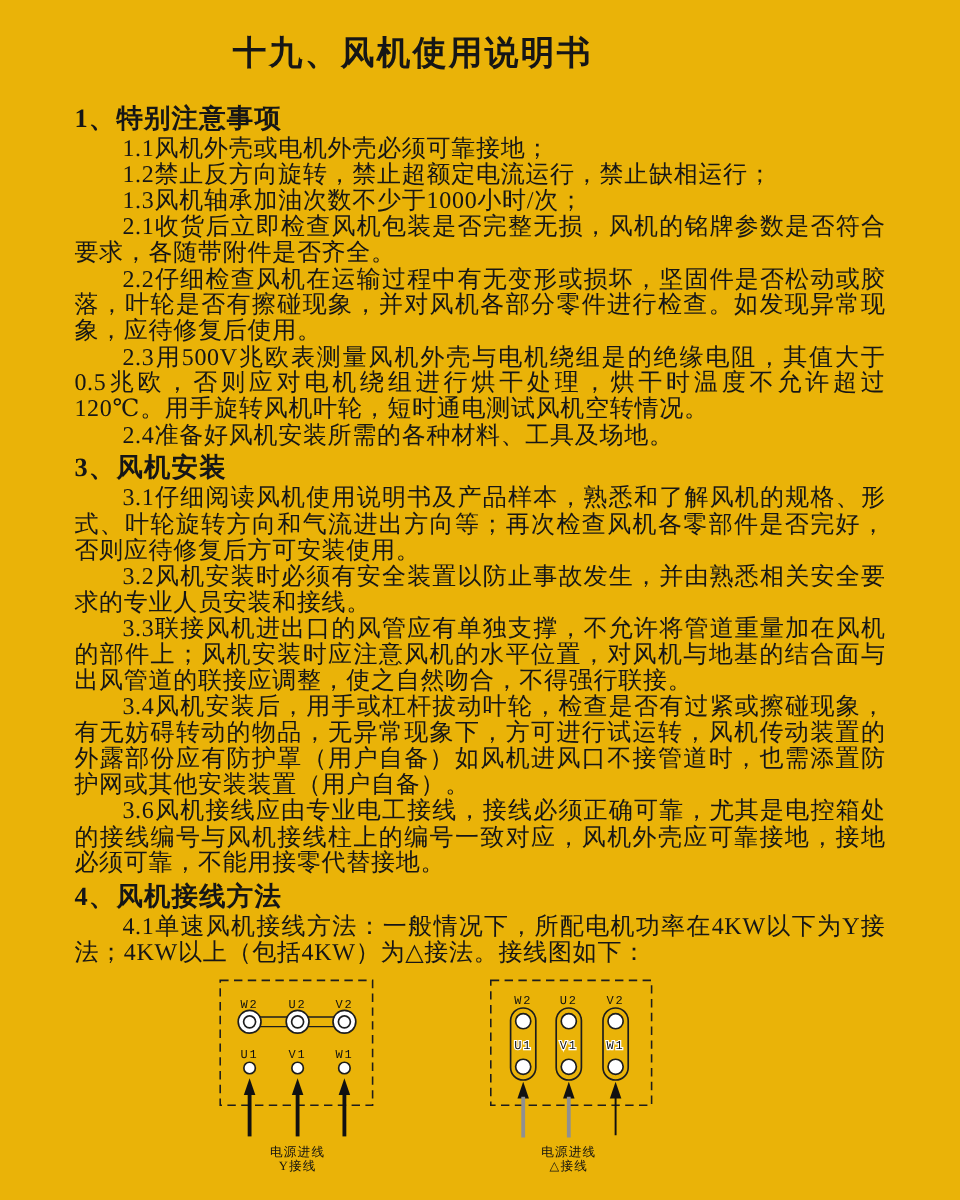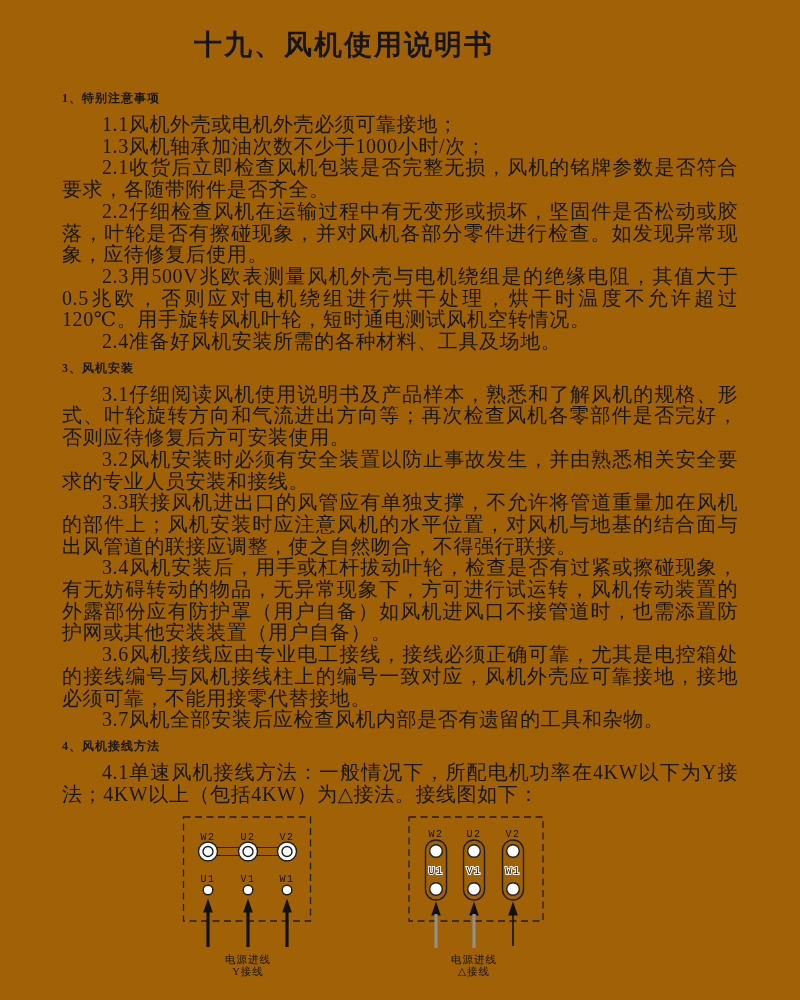--- a/index.html
+++ b/index.html
@@ -1,27 +1,27 @@
 <!DOCTYPE html>
 <html><head>
 <meta charset="utf-8">
 <style>
   html,body { margin:0; padding:0; background:#ffffff; }
   .screen {
-    width:800px; height:1000px; overflow:hidden; background:#a16207;
+    width:800px; height:1000px; overflow:hidden; background:#eab308;
     font-family:"Liberation Serif","DejaVu Serif",serif;
     color:#161616; position:relative;
   }
   .page { padding:26px 62px 0 62px; }
   h1.title {
     font-size:28px; font-weight:bold; text-align:center;
     letter-spacing:2px; margin:0 112px 22px 0; line-height:38px;
   }
   h2.sec {
-    font-size:12px; font-weight:bold; letter-spacing:1px;
+    font-size:22px; font-weight:bold; letter-spacing:1px;
     margin:3px 0 3px 0; line-height:25px;
   }
   p.body {
     font-size:20px; line-height:21.7px; margin:0;
     text-indent:2em; text-align:justify; text-justify:inter-ideograph;
     letter-spacing:0.6px;
   }
   .diagrams { position:relative; height:176px; margin-top:8px; }
   .diagrams svg { position:absolute; top:0; }
   svg.y-diagram { left:118px; }
@@ -52,38 +52,38 @@
 <body>
 
 <div class="screen">
   <div class="page">
 
     <h1 class="title">十九、风机使用说明书</h1>
 
     <section>
       <h2 class="sec">1、特别注意事项</h2>
       <p class="body">1.1风机外壳或电机外壳必须可靠接地；</p>
+      <p class="body">1.2禁止反方向旋转，禁止超额定电流运行，禁止缺相运行；</p>
       <p class="body">1.3风机轴承加油次数不少于1000小时/次；</p>
     </section>
 
     <section>
       <p class="body">2.1收货后立即检查风机包装是否完整无损，风机的铭牌参数是否符合要求，各随带附件是否齐全。</p>
       <p class="body">2.2仔细检查风机在运输过程中有无变形或损坏，坚固件是否松动或胶落，叶轮是否有擦碰现象，并对风机各部分零件进行检查。如发现异常现象，应待修复后使用。</p>
       <p class="body">2.3用500V兆欧表测量风机外壳与电机绕组是的绝缘电阻，其值大于0.5兆欧，否则应对电机绕组进行烘干处理，烘干时温度不允许超过120℃。用手旋转风机叶轮，短时通电测试风机空转情况。</p>
       <p class="body">2.4准备好风机安装所需的各种材料、工具及场地。</p>
     </section>
 
     <section>
       <h2 class="sec">3、风机安装</h2>
       <p class="body">3.1仔细阅读风机使用说明书及产品样本，熟悉和了解风机的规格、形式、叶轮旋转方向和气流进出方向等；再次检查风机各零部件是否完好，否则应待修复后方可安装使用。</p>
       <p class="body">3.2风机安装时必须有安全装置以防止事故发生，并由熟悉相关安全要求的专业人员安装和接线。</p>
       <p class="body">3.3联接风机进出口的风管应有单独支撑，不允许将管道重量加在风机的部件上；风机安装时应注意风机的水平位置，对风机与地基的结合面与出风管道的联接应调整，使之自然吻合，不得强行联接。</p>
       <p class="body">3.4风机安装后，用手或杠杆拔动叶轮，检查是否有过紧或擦碰现象，有无妨碍转动的物品，无异常现象下，方可进行试运转，风机传动装置的外露部份应有防护罩（用户自备）如风机进风口不接管道时，也需添置防护网或其他安装装置（用户自备）。</p>
       <p class="body">3.6风机接线应由专业电工接线，接线必须正确可靠，尤其是电控箱处的接线编号与风机接线柱上的编号一致对应，风机外壳应可靠接地，接地必须可靠，不能用接零代替接地。</p>
-      <p class="body">3.7风机全部安装后应检查风机内部是否有遗留的工具和杂物。</p>
     </section>
 
     <section>
       <h2 class="sec">4、风机接线方法</h2>
       <p class="body">4.1单速风机接线方法：一般情况下，所配电机功率在4KW以下为Y接法；4KW以上（包括4KW）为△接法。接线图如下：</p>
     </section>
 
     <div class="diagrams">
 
       <svg class="y-diagram" width="140" height="172" viewBox="0 0 140 172">

